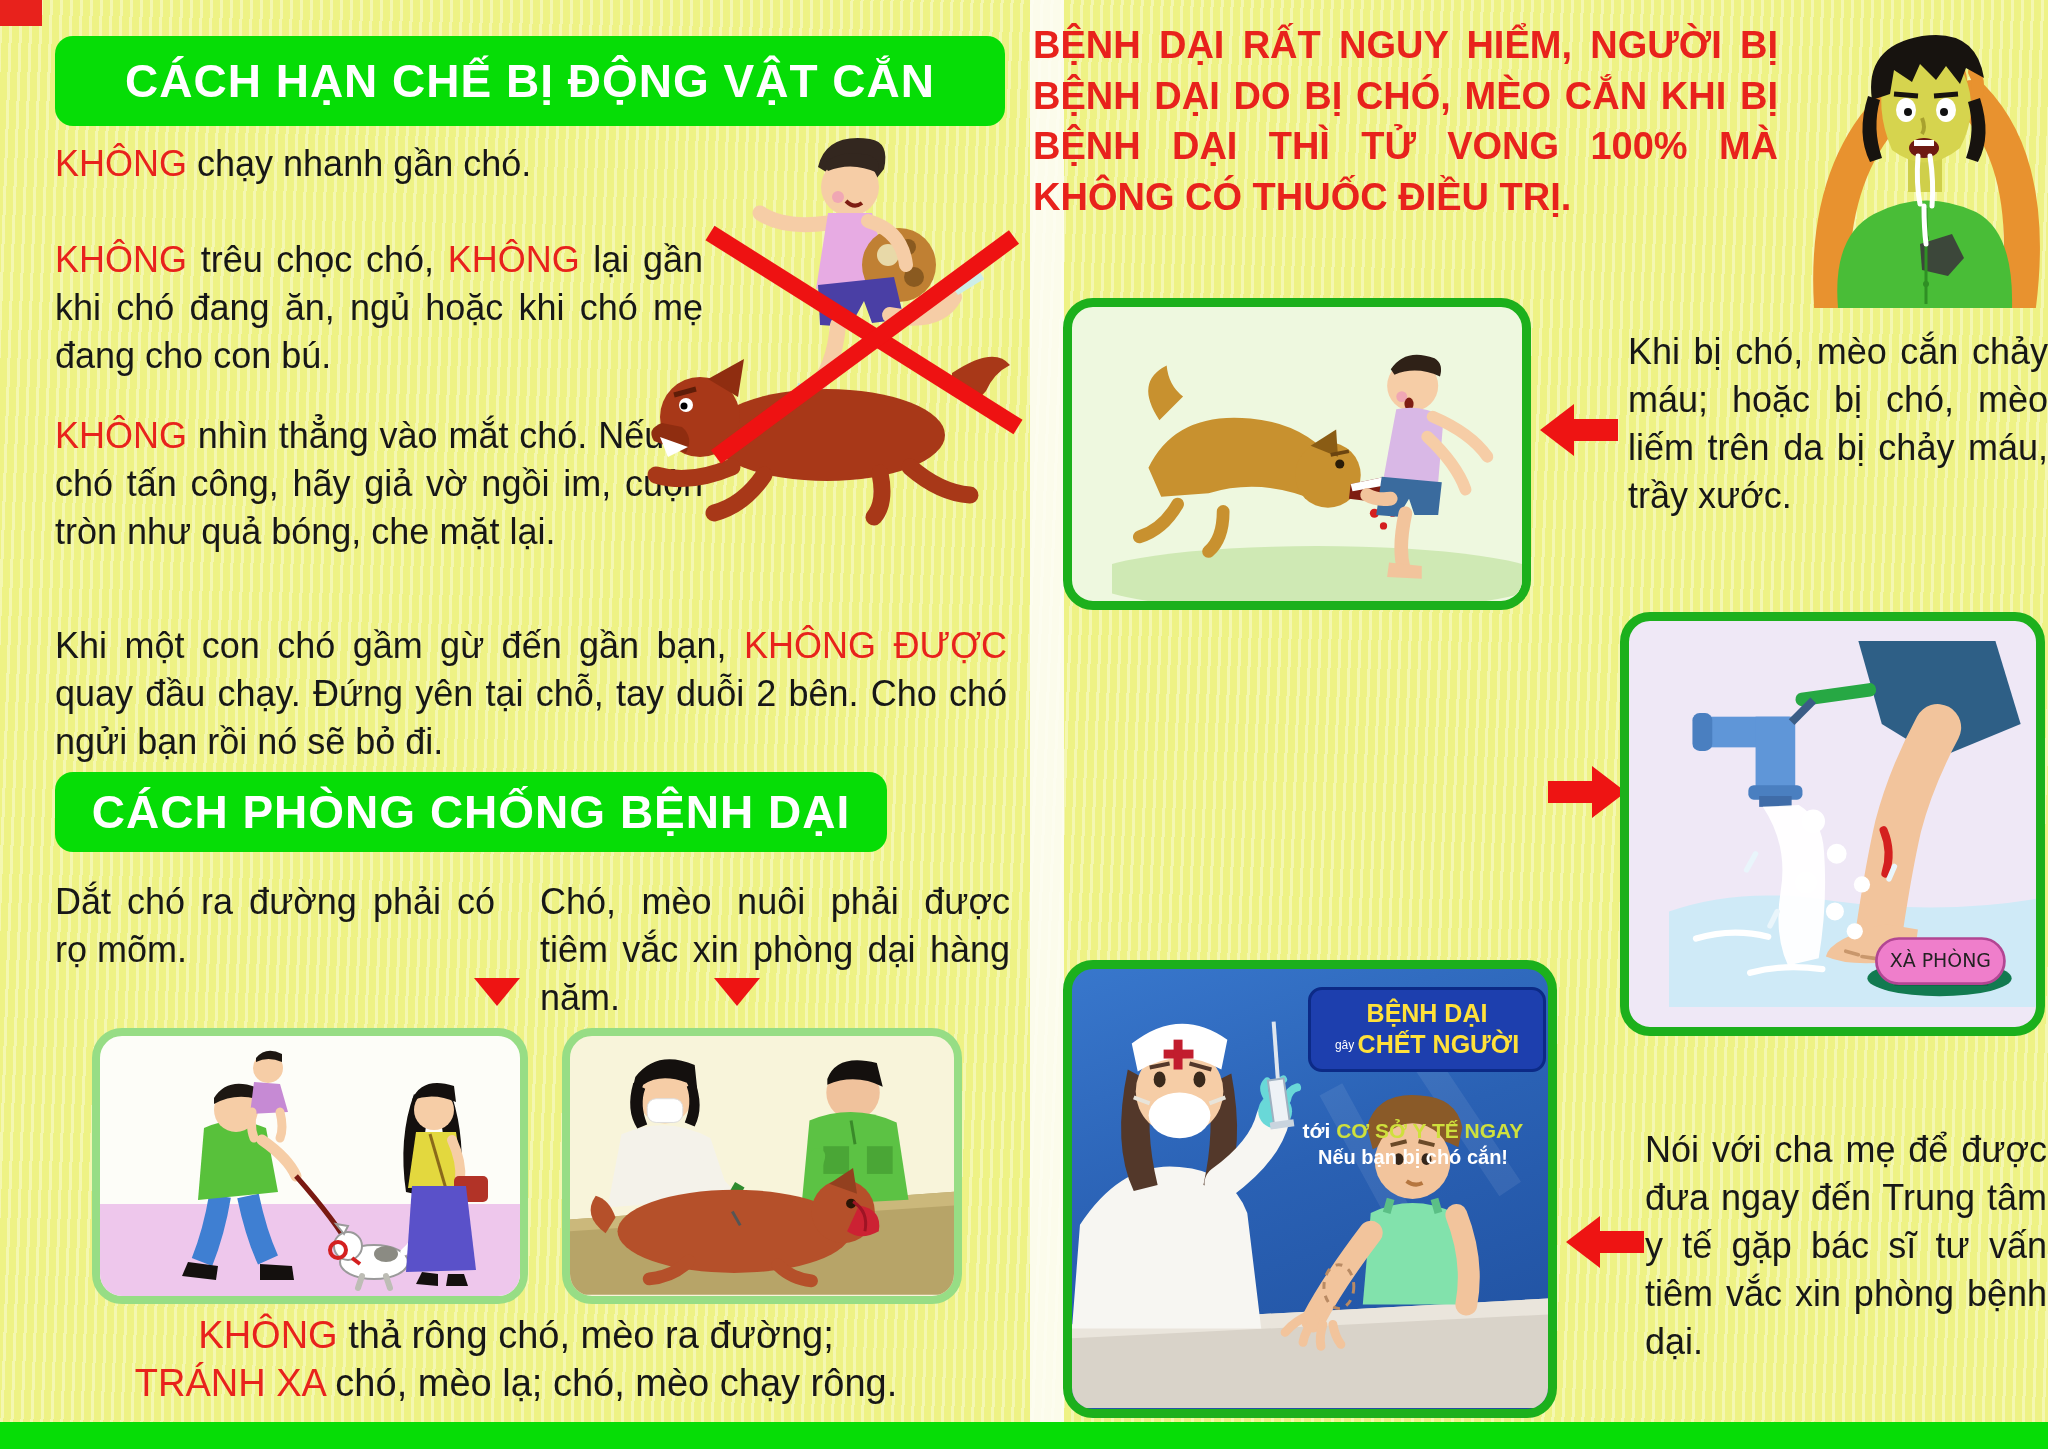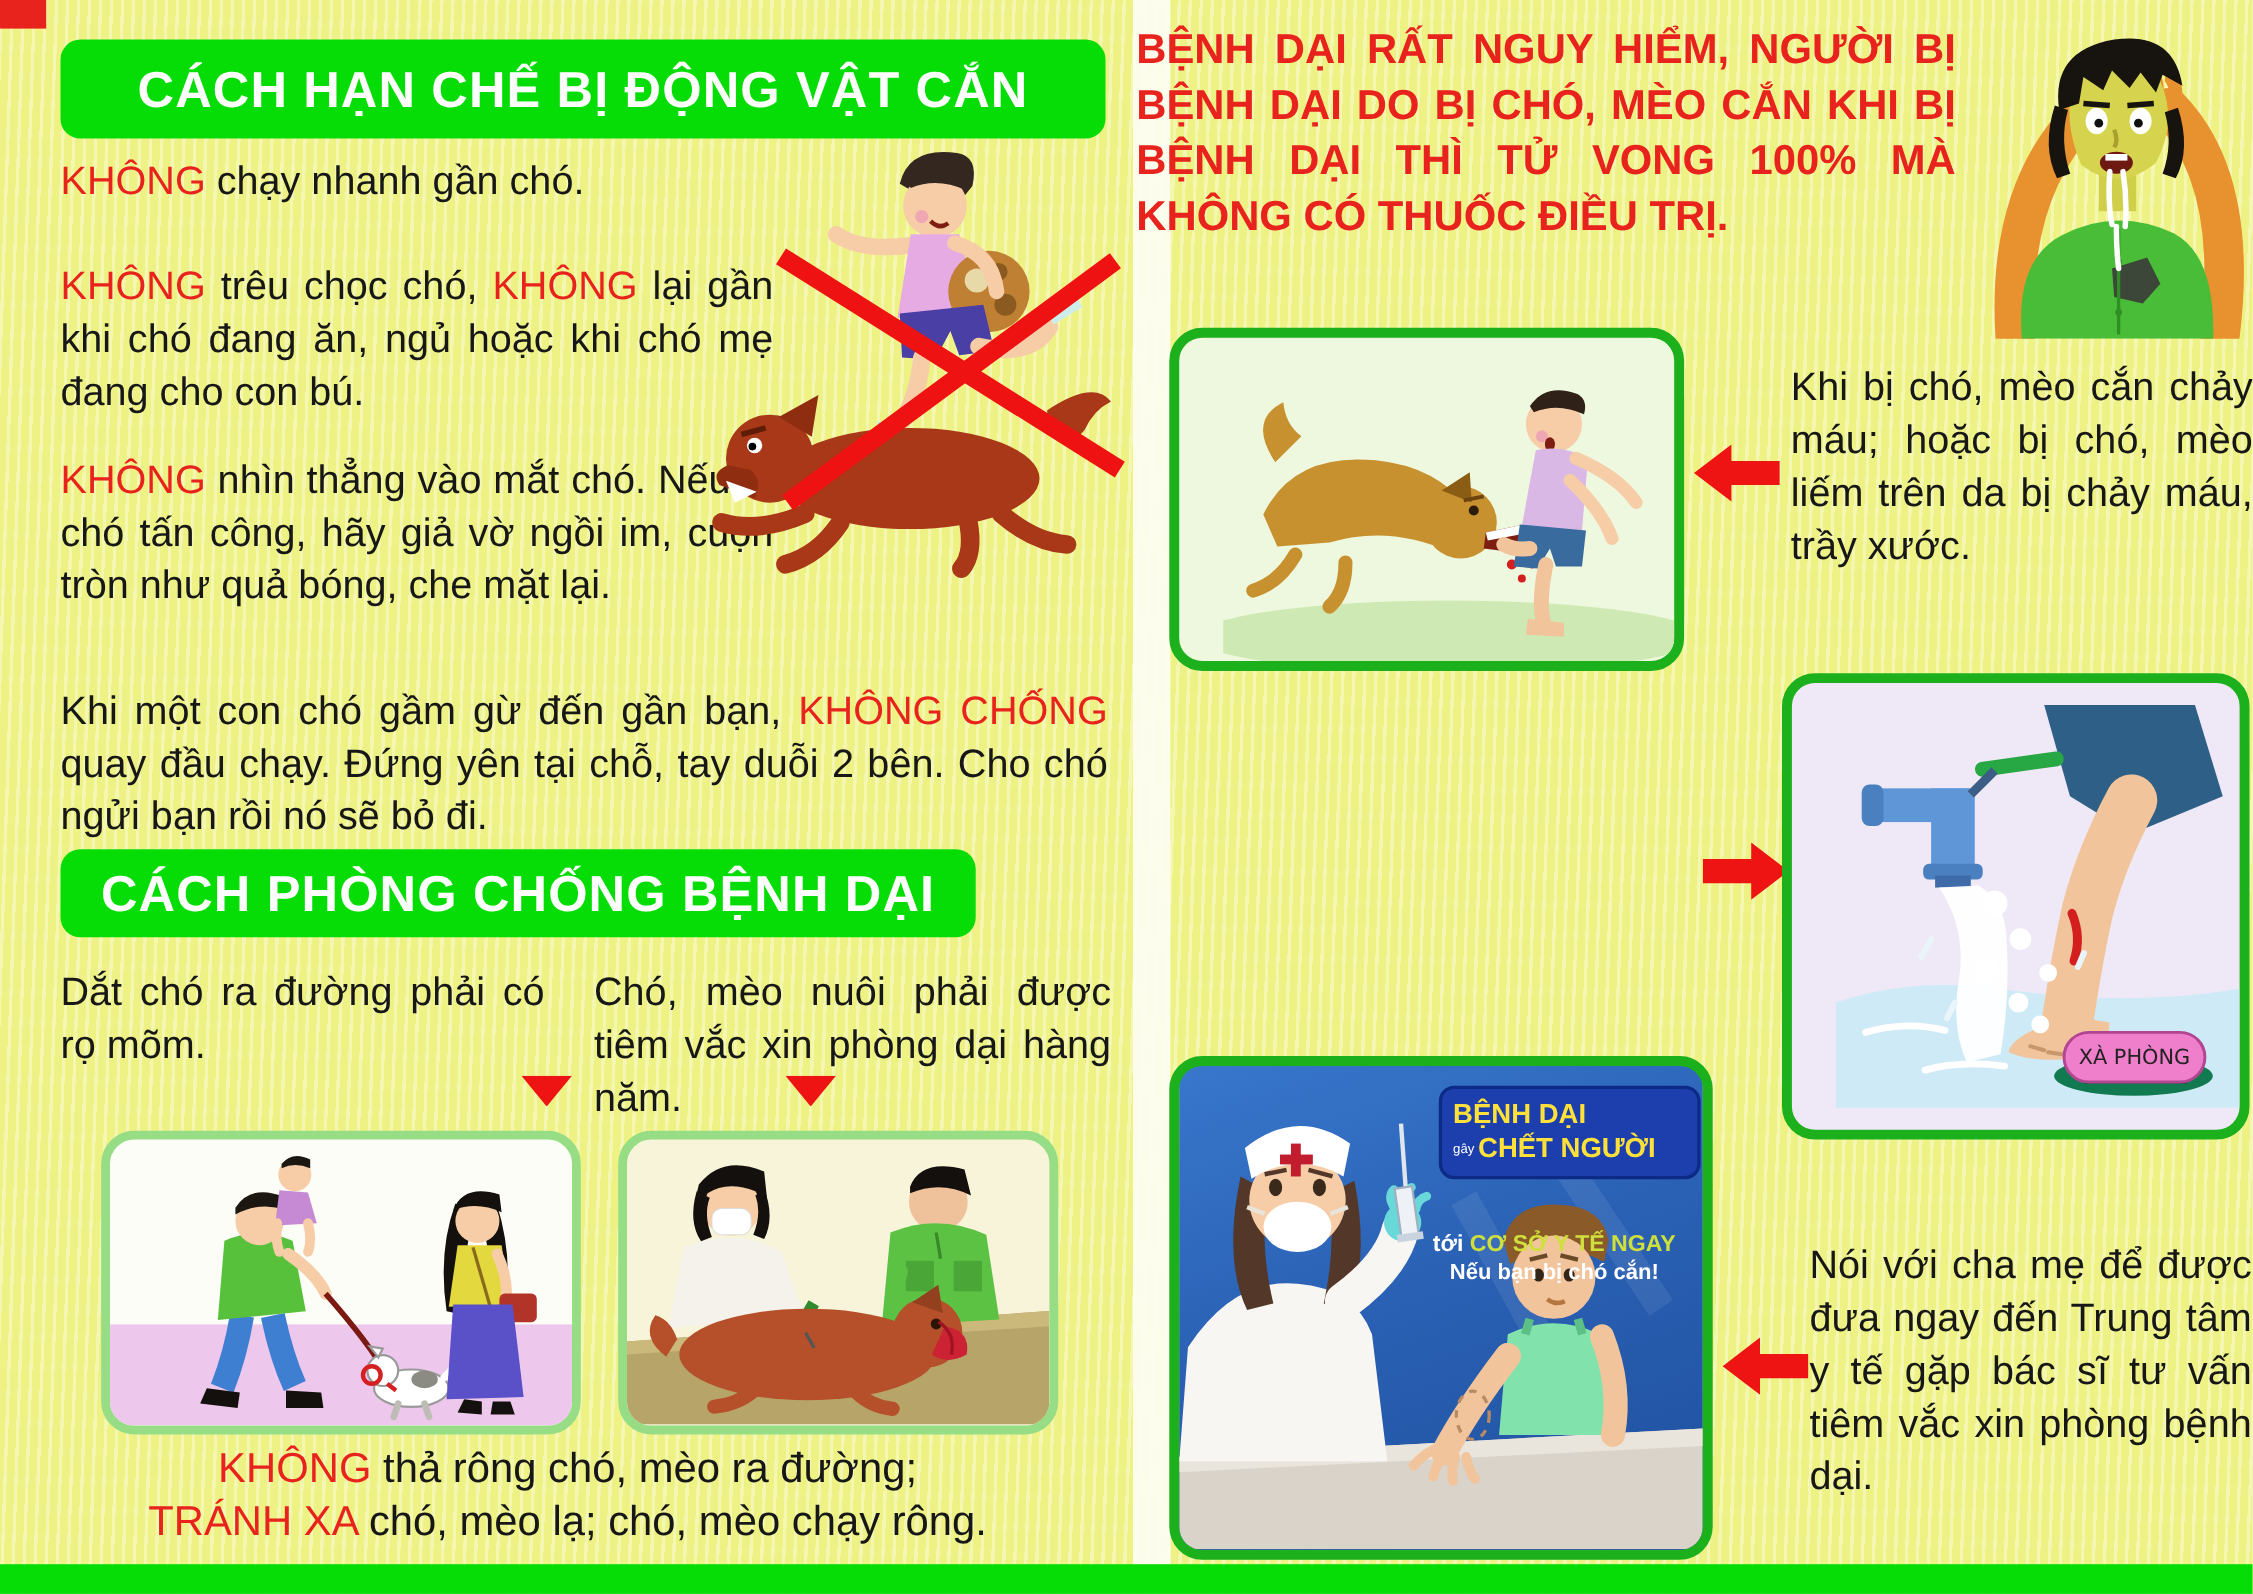--- a/index.html
+++ b/index.html
@@ -16,21 +16,21 @@
   .red{color:#e8221c;}
   .warning-txt{font-size:38px;line-height:1.33;font-weight:bold;color:#e8221c;text-align:justify;}
   .frame{border-radius:30px;overflow:hidden;box-sizing:border-box;}
   .frame svg{display:block;width:100%;height:100%;}
   .frame-lt{border:8px solid #97dd85;}
   .frame-gn{border:9px solid #1cb01c;padding-left:40px;}
   .footer-line{width:1032px;text-align:center;font-size:38px;color:#171717;}
   .divider{background:rgba(253,253,244,.92);}
   .green-bar{background:#06dd06;}
   .corner-red{background:#e8221c;}
-  .clinic-box{background:#1d3fae;border:3px solid #0c2a86;border-radius:14px;text-align:left;
+  .clinic-box{background:#1d3fae;border:3px solid #0c2a86;border-radius:14px;text-align:center;
     padding:8px 10px;color:#ffe13a;line-height:1.25;}
   .clinic-box .t1{font-size:25px;font-weight:bold;display:block;}
   .clinic-box .pre{font-size:12px;color:#fff;font-weight:normal;vertical-align:4px;}
   .clinic-box .t2{font-size:25px;font-weight:bold;}
   .clinic-cta{text-align:center;color:#fff;font-weight:bold;line-height:1.3;}
   .clinic-cta .pre{color:#fff;font-size:21px;}
   .clinic-cta .hl{color:#cfe03c;font-size:21px;}
   .clinic-cta .l2{display:block;font-size:20px;color:#fff;}
 </style>
 </head>
@@ -87,21 +87,21 @@
     <path d="M142 370 q-20 30 -50 38" stroke="#a83818" stroke-width="17" fill="none" stroke-linecap="round"></path>
     <path d="M288 362 q30 26 60 28" stroke="#a83818" stroke-width="17" fill="none" stroke-linecap="round"></path>
     <path d="M258 368 q6 30 -6 44" stroke="#a83818" stroke-width="17" fill="none" stroke-linecap="round"></path>
 
     <g>
       <line x1="88" y1="128" x2="396" y2="322" stroke="#ee1212" stroke-width="17"></line>
       <line x1="392" y1="132" x2="94" y2="352" stroke="#ee1212" stroke-width="17"></line>
     </g>
   </svg>
 
-  <p class="abs body-txt just" style="left:55px;top:622px;width:952px;margin:0;"><span>Khi một con chó gầm gừ đến gần bạn, </span><span class="red">KHÔNG CHỐNG</span><span> quay đầu chạy. Đứng yên tại chỗ, tay duỗi 2 bên. Cho chó ngửi bạn rồi nó sẽ bỏ đi.</span></p>
+  <p class="abs body-txt just" style="left:55px;top:622px;width:952px;margin:0;"><span>Khi một con chó gầm gừ đến gần bạn, </span><span class="red">KHÔNG ĐƯỢC</span><span> quay đầu chạy. Đứng yên tại chỗ, tay duỗi 2 bên. Cho chó ngửi bạn rồi nó sẽ bỏ đi.</span></p>
 
   <div class="abs banner" style="left:55px;top:772px;width:832px;height:80px;">
     <span>CÁCH PHÒNG CHỐNG BỆNH DẠI</span>
   </div>
 
   <p class="abs body-txt just" style="left:55px;top:878px;width:440px;margin:0;">Dắt chó ra đường phải có rọ mõm.</p>
   <p class="abs body-txt just" style="left:540px;top:878px;width:470px;margin:0;">Chó, mèo nuôi phải được tiêm vắc xin phòng dại hàng năm.</p>
 
   <svg class="abs" style="left:474px;top:978px;" width="46" height="28" viewBox="0 0 46 28">
       <polygon points="0,0 46,0 23,28" fill="#ee1413"></polygon>

